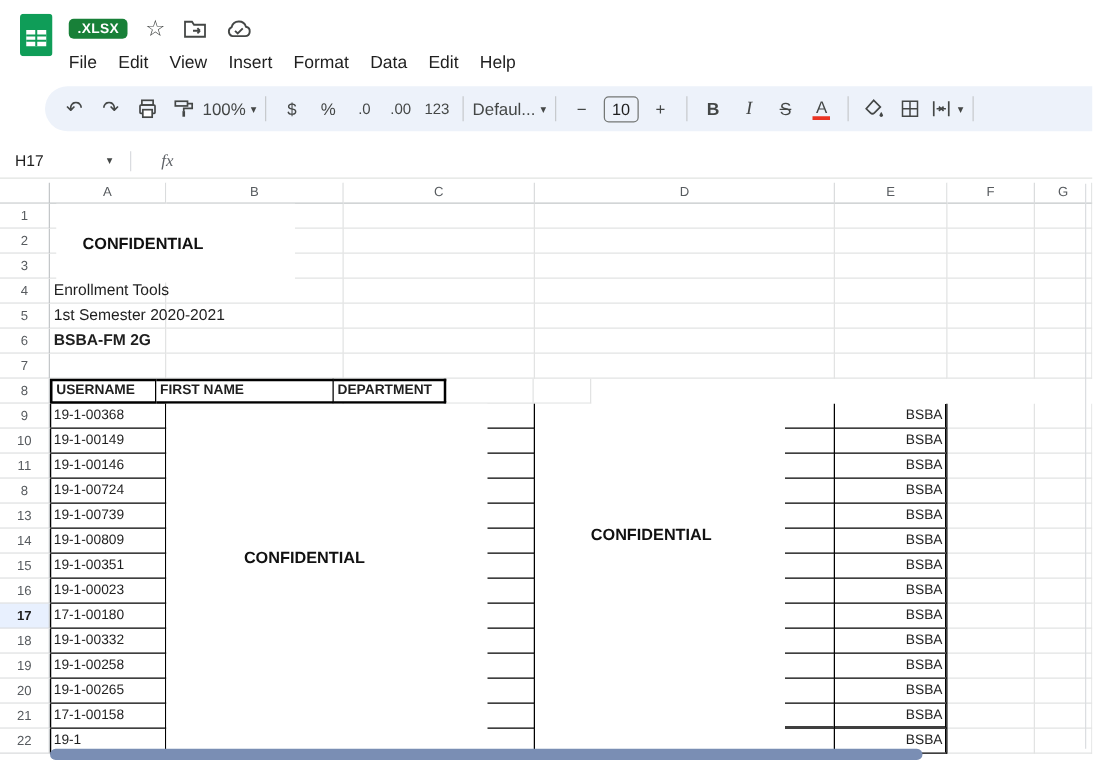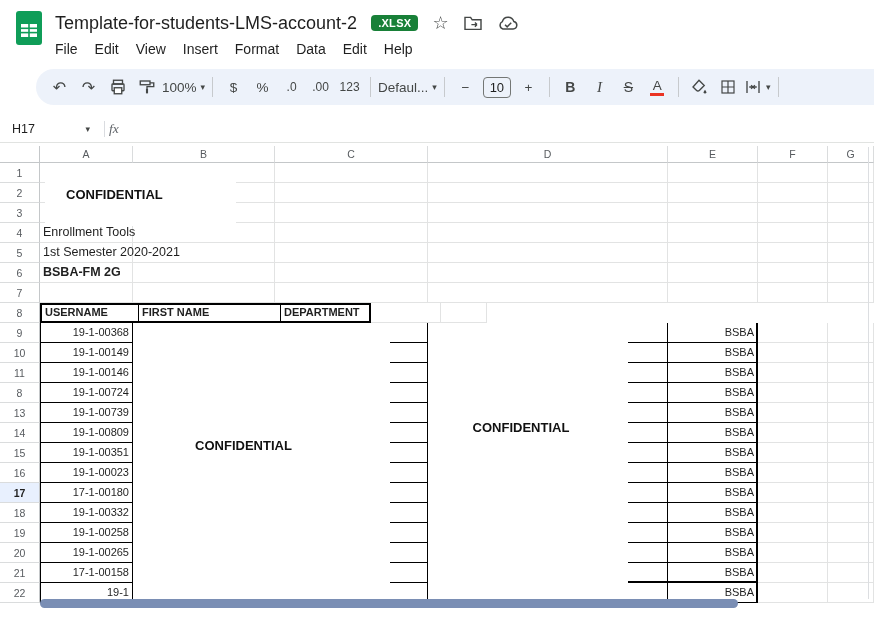--- a/index.html
+++ b/index.html
@@ -28,35 +28,35 @@
   .btn-bold{font-weight:700;font-size:14px;}
   .btn-italic{font-style:italic;font-family:"Liberation Serif",serif;font-size:15px;}
   .btn-strike{text-decoration:line-through;font-size:14px;}
   .color-a{display:flex;flex-direction:column;align-items:center;justify-content:center;height:26px;min-width:27px;color:#444746;font-size:13.5px;line-height:13px;}
   .red-bar{width:14px;height:3px;display:block;margin-top:1px;}
 
   
   .formula-bar{margin-top:10px;height:28px;border-bottom:1px solid #e1e3e1;display:flex;align-items:center;}
   .namebox{width:100px;display:flex;align-items:center;justify-content:space-between;padding:0 10px 0 12px;font-size:12.5px;color:#1f1f1f;}
   .fb-sep{width:1px;height:16px;background:#dadce0;margin:0 4px;}
-  .fx{font-family:"Liberation Serif",serif;font-style:italic;font-size:13.5px;color:#5f6368;margin-left:0;}
+  .fx{font-family:"Liberation Serif",serif;font-style:italic;font-size:13.5px;color:#5f6368;margin-left:20px;}
 
   
   #grid{position:relative;margin-top:3px;width:874px;height:473px;overflow:hidden;font-size:11px;color:#1f1f1f;background:#fff;}
   .gridrow{display:flex;height:20px;}
   .hdr-row{height:17px;}
   .corner{width:40px;flex:none;border-right:1px solid #c4c7c9;border-bottom:1px solid #c4c7c9;background:#fff;}
   .colhdr{flex:none;text-align:center;line-height:16px;font-size:10.5px;color:#575b5f;border-right:1px solid #dadcdd;border-bottom:1px solid #c4c7c9;background:#fff;}
   .rownum{width:40px;flex:none;text-align:center;line-height:20px;font-size:10.5px;color:#575b5f;border-right:1px solid #c4c7c9;border-bottom:1px solid #dadcdd;background:#fff;}
   .rownum.sel{font-weight:700;color:#1f1f1f;}
   .cell{flex:none;border-right:1px solid #e2e3e3;border-bottom:1px solid #e2e3e3;padding:0 3px;line-height:19px;white-space:nowrap;overflow:hidden;}
   .spill{overflow:visible;position:relative;z-index:2;font-size:12.5px;}
   .bold{font-weight:700;}
   .tcell{border-right-color:#000;border-bottom-color:#000;}
-  .tleft{box-shadow:inset 1px 0 0 #000;text-align:right;}
+  .tleft{box-shadow:inset 1px 0 0 #000;}
   .rthick{box-shadow:inset -1px 0 0 #000;text-align:right;}
   .bthick{box-shadow:inset 0 -1px 0 #000;}
   .rthick.bthick{box-shadow:inset -1px 0 0 #000, inset 0 -1px 0 #000;}
   .thdr{font-weight:700;border:2px solid #000;border-left-width:0;border-right-width:1px;line-height:15px;}
   .thdr-first{border-left-width:2px;}
   .thdr-last{border-right-width:2px;}
 
   .overlay{position:absolute;background:#fff;z-index:3;font-weight:700;font-size:13px;color:#111;display:flex;}
   #ovl-top{left:45px;top:17px;width:191px;height:63px;align-items:center;padding-left:21px;}
   #ovl-names{left:133px;top:177px;width:257px;height:280px;align-items:flex-start;justify-content:center;padding-top:115px;padding-right:36px;}
@@ -77,21 +77,20 @@
         <rect x="5" y="13" width="16" height="13" fill="#ffffff"></rect>
         <g stroke-width="1.6" stroke="#0f9d58">
           <line x1="5" y1="17.3" x2="21" y2="17.3"></line>
           <line x1="5" y1="21.6" x2="21" y2="21.6"></line>
           <line x1="13" y1="13" x2="13" y2="26"></line>
         </g>
       </svg>
     </div>
     <div class="head-right">
       <div class="title-row">
-        <span class="doc-title">Template-for-students-LMS-account-2</span>
         <span class="badge" style="background: rgb(24, 128, 56);">.XLSX</span>
         <span class="hicon">☆</span>
         <span class="hicon">
           <svg width="20" height="16" viewBox="0 0 24 20" fill="none" stroke="#444746" stroke-width="1.8">
             <path d="M2 3h7l2 3h11v12H2z"></path>
             <path d="M10 12h7M17 12l-2.6-2.6M17 12l-2.6 2.6"></path>
           </svg>
         </span>
         <span class="hicon">
           <svg width="22" height="16" viewBox="0 0 26 18" fill="none" stroke="#444746" stroke-width="1.8">
@@ -266,21 +265,21 @@
         <div class="cell" style="width: 93px;"></div>
         <div class="cell" style="width: 142px;"></div>
         <div class="cell" style="width: 153px;"></div>
         <div class="cell" style="width: 240px;"></div>
         <div class="cell" style="width: 90px;"></div>
         <div class="cell" style="width: 70px;"></div>
         <div class="cell" style="width: 46px;"></div>
       </div>
       <div class="gridrow">
         <div class="rownum">8</div>
-        <div class="cell thdr thdr-first" style="width: 99px;">USERNAME</div>
+        <div class="cell thdr thdr-first" style="width: 85px;">USERNAME</div>
         <div class="cell thdr" style="width: 142px;">FIRST NAME</div>
         <div class="cell thdr thdr-last" style="width: 90px;">DEPARTMENT</div>
         <div class="cell" style="width: 70px;"></div>
         <div class="cell" style="width: 46px;"></div>
       </div>
       <div class="gridrow">
         <div class="rownum">9</div>
         <div class="cell tcell tleft" style="width: 93px;">19-1-00368</div>
         <div class="cell tcell" style="width: 142px;"></div>
         <div class="cell tcell" style="width: 153px;"></div>

